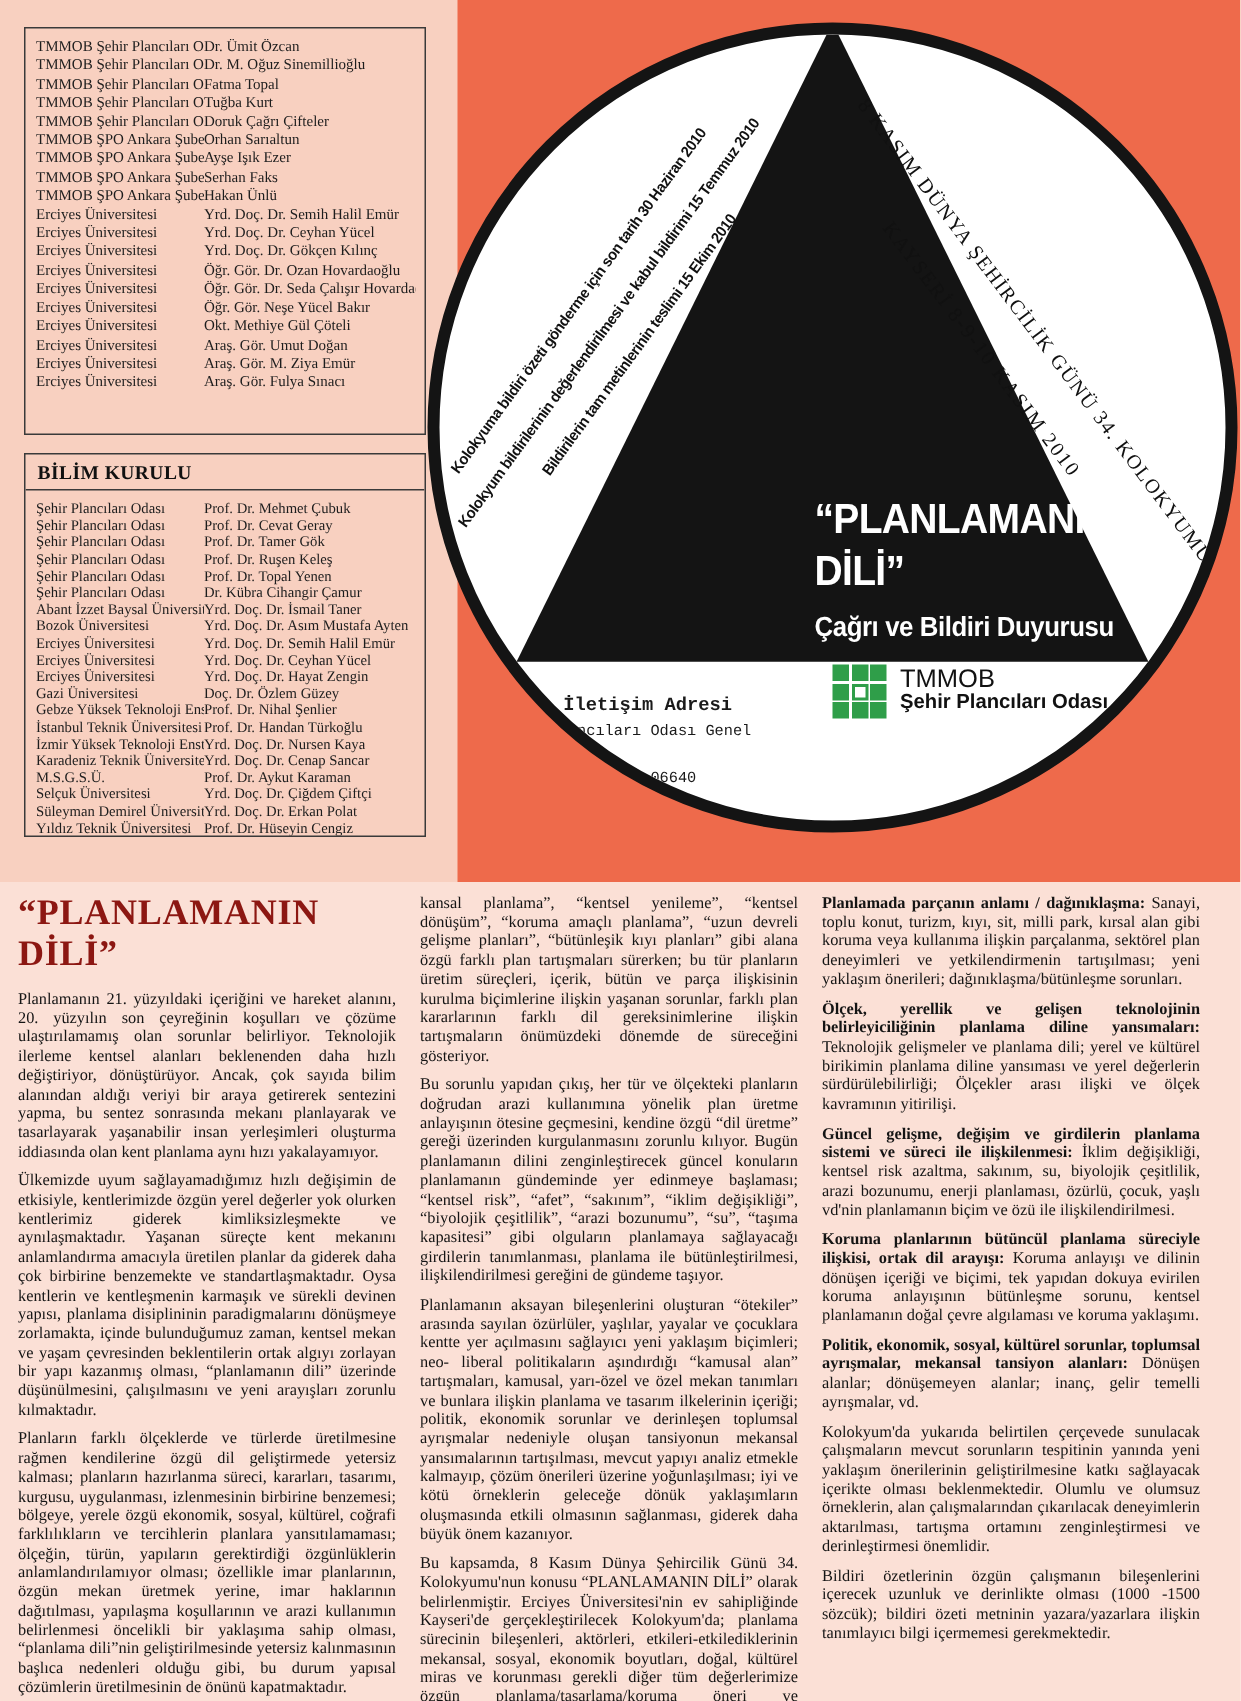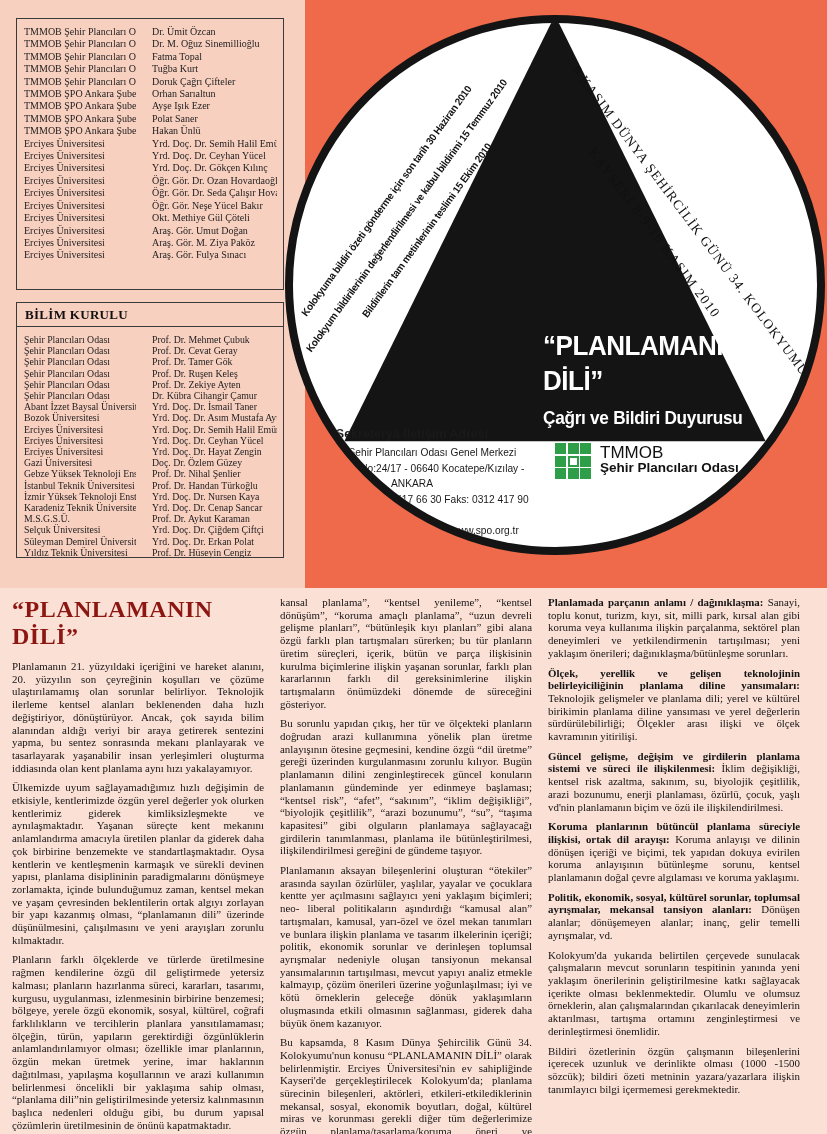--- a/index.html
+++ b/index.html
@@ -12,21 +12,21 @@
   
   .box{position:absolute;left:16px;width:268px;border:1px solid #3a3a3a;box-sizing:border-box;}
   .b1{top:18px;height:272px;}
   .b2{top:302px;height:256px;overflow:hidden;}
   .btitle{font-weight:bold;font-size:13px;padding:4px 8px 3px;border-bottom:1px solid #3a3a3a;letter-spacing:.3px;color:#111;}
   .blist{padding:7px 6px 4px 7px;}
   .crow{display:flex;white-space:nowrap;color:#1d1d1d;}
   .b1 .crow{font-size:10px;line-height:12.4px;}
   .b2 .crow{font-size:9.8px;line-height:11.2px;}
   .crow .org{width:112px;flex:0 0 112px;overflow:hidden;}
-  .crow .person{flex:1;overflow:hidden;margin-left:16px;}
+  .crow .person{flex:1;overflow:hidden;}
 
   
   .circle{position:absolute;left:285px;top:15px;width:524px;height:524px;background:#fff;border:8px solid #141414;border-radius:50%;overflow:hidden;}
   .triangle{position:absolute;left:0;top:0;width:524px;height:524px;background:#141414;
             clip-path:polygon(50% -1.5%,90.2% 79.8%,9.8% 79.8%);z-index:1;}
 
   .deadlines{position:absolute;left:45px;top:278px;width:345px;height:78px;z-index:2;
              transform:rotate(-54deg);transform-origin:left bottom;
              font-family:"Liberation Sans",sans-serif;font-weight:bold;font-size:10.5px;
              letter-spacing:-.3px;color:#111;text-align:center;}
@@ -35,22 +35,22 @@
   .arc{position:absolute;left:288px;top:40px;width:360px;z-index:2;
        transform:rotate(53deg);transform-origin:left top;text-align:center;color:#111;}
   .arc1{font-size:13.5px;letter-spacing:1.1px;white-space:nowrap;}
   .arc2{font-size:13.5px;letter-spacing:1.4px;margin-top:20px;white-space:nowrap;}
 
   .mtitle{position:absolute;left:250px;top:305px;z-index:3;color:#fff;
           font-family:"Liberation Sans",sans-serif;transform:scaleX(.93);transform-origin:left top;}
   .mt1,.mt2{font-size:28px;font-weight:bold;letter-spacing:-.5px;line-height:35px;}
   .msub{font-size:18.5px;font-weight:bold;letter-spacing:-.3px;margin-top:9px;}
 
-  .contact{position:absolute;left:0;top:404px;width:238px;z-index:3;text-align:center;
-           font-family:Liberation Sans, sans-serif;color:#1a1a1a;}
+  .contact{position:absolute;left:0;top:440px;width:238px;z-index:3;text-align:left;
+           font-family:Liberation Mono, monospace;color:#1a1a1a;}
   .chead{font-size:12.5px;font-weight:bold;margin-bottom:4px;}
   .cline{font-size:10.2px;line-height:15.5px;white-space:pre-wrap;}
 
   .logos{position:absolute;left:262px;top:420px;z-index:3;font-family:"Liberation Sans",sans-serif;}
   .lrow{display:flex;align-items:center;margin-bottom:7px;}
   .tmmob-grid{display:grid;grid-template-columns:repeat(3,11px);grid-template-rows:repeat(3,11px);gap:1.5px;margin-right:9px;}
   .tmmob-grid span{background:#2f9e49;display:block;}
   .tmmob-grid span.hollow{background:#fff;border:2.5px solid #2f9e49;box-sizing:border-box;}
   .ltxt{color:#111;}
   .ltxt .l1{font-size:17px;line-height:14px;}
@@ -155,21 +155,21 @@
           <div class="crow">
             <span class="org">TMMOB ŞPO Ankara Şubesi</span>
             <span class="person">Orhan Sarıaltun</span>
           </div>
           <div class="crow">
             <span class="org">TMMOB ŞPO Ankara Şubesi</span>
             <span class="person">Ayşe Işık Ezer</span>
           </div>
           <div class="crow">
             <span class="org">TMMOB ŞPO Ankara Şubesi</span>
-            <span class="person">Polat Saner</span>
+            <span class="person">Serhan Faks</span>
           </div>
           <div class="crow">
             <span class="org">TMMOB ŞPO Ankara Şubesi</span>
             <span class="person">Hakan Ünlü</span>
           </div>
           <div class="crow">
             <span class="org">Erciyes Üniversitesi</span>
             <span class="person">Yrd. Doç. Dr. Semih Halil Emür</span>
           </div>
           <div class="crow">
@@ -195,21 +195,21 @@
           <div class="crow">
             <span class="org">Erciyes Üniversitesi</span>
             <span class="person">Okt. Methiye Gül Çöteli</span>
           </div>
           <div class="crow">
             <span class="org">Erciyes Üniversitesi</span>
             <span class="person">Araş. Gör. Umut Doğan</span>
           </div>
           <div class="crow">
             <span class="org">Erciyes Üniversitesi</span>
-            <span class="person">Araş. Gör. M. Ziya Paköz</span>
+            <span class="person">Araş. Gör. M. Ziya Emür</span>
           </div>
           <div class="crow">
             <span class="org">Erciyes Üniversitesi</span>
             <span class="person">Araş. Gör. Fulya Sınacı</span>
           </div>
         </div>
     </div>
 
     <div class="box b2">
       <div class="btitle">BİLİM KURULU</div>
@@ -225,21 +225,21 @@
           <div class="crow">
             <span class="org">Şehir Plancıları Odası</span>
             <span class="person">Prof. Dr. Tamer Gök</span>
           </div>
           <div class="crow">
             <span class="org">Şehir Plancıları Odası</span>
             <span class="person">Prof. Dr. Ruşen Keleş</span>
           </div>
           <div class="crow">
             <span class="org">Şehir Plancıları Odası</span>
-            <span class="person">Prof. Dr. Zekiye Ayten</span>
+            <span class="person">Prof. Dr. Topal Yenen</span>
           </div>
           <div class="crow">
             <span class="org">Şehir Plancıları Odası</span>
             <span class="person">Dr. Kübra Cihangir Çamur</span>
           </div>
           <div class="crow">
             <span class="org">Abant İzzet Baysal Üniversitesi</span>
             <span class="person">Yrd. Doç. Dr. İsmail Taner</span>
           </div>
           <div class="crow">

